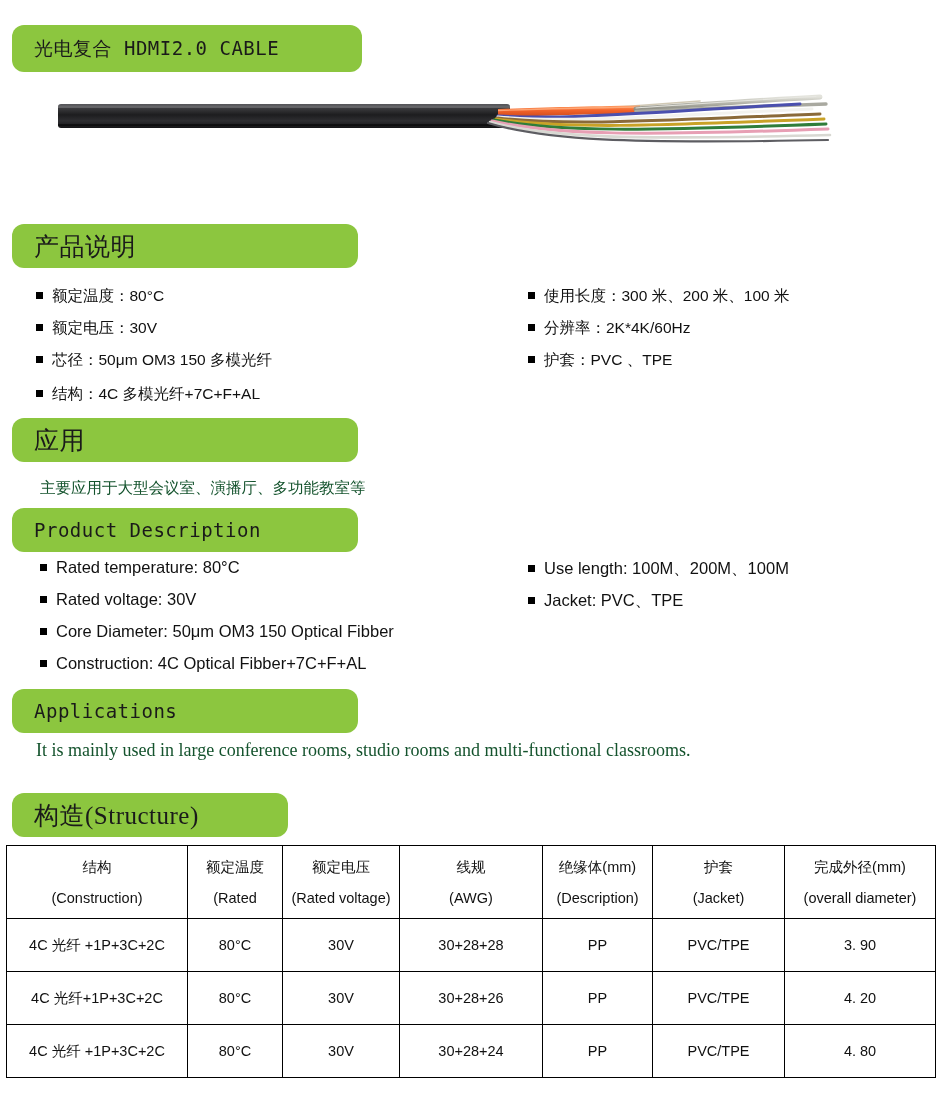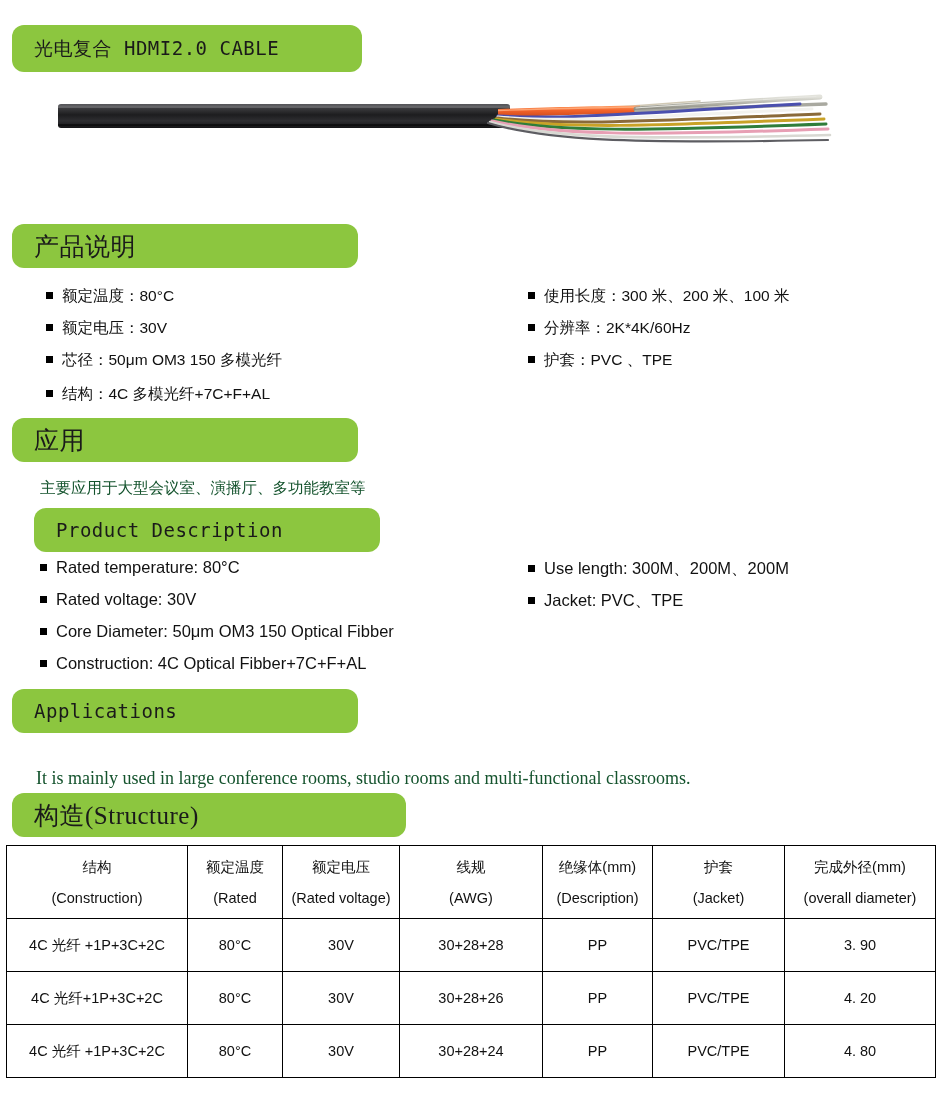--- a/index.html
+++ b/index.html
@@ -162,21 +162,21 @@
     <path d="M492,41 C556,55 636,56 828,49" stroke="#e79fb4" stroke-width="3"></path>
     <path d="M490,42 C550,58 630,60 830,55" stroke="#d8d8d2" stroke-width="2.6"></path>
     <path d="M488,43 C544,60 624,64 828,60" stroke="#5d5d62" stroke-width="2.2"></path>
   </g>
 </svg>
 
 <div class="green-bar" style="left:12px; top:224px; width:346px; height:44px;">
   <span class="bar-label bar-cn">产品说明</span>
 </div>
 
-<ul class="bullet-list" style="left:46px; top:286px;">
+<ul class="bullet-list" style="left:36px; top:286px;">
   <li class="bullet-item" style="height:32px;">
     <span class="bullet-mark"></span>
     <span class="bullet-text cn-text">额定温度：80°C</span>
   </li>
   <li class="bullet-item" style="height:32px;">
     <span class="bullet-mark"></span>
     <span class="bullet-text cn-text">额定电压：30V</span>
   </li>
   <li class="bullet-item" style="height:34px;">
     <span class="bullet-mark"></span>
@@ -202,21 +202,21 @@
     <span class="bullet-text cn-text">护套：PVC 、TPE</span>
   </li>
 </ul>
 
 <div class="green-bar" style="left:12px; top:418px; width:346px; height:44px;">
   <span class="bar-label bar-cn">应用</span>
 </div>
 
 <div class="para para-cn" style="left:40px; top:478px;">主要应用于大型会议室、演播厅、多功能教室等</div>
 
-<div class="green-bar" style="left:12px; top:508px; width:346px; height:44px;margin-left:22px;">
+<div class="green-bar" style="left:12px; top:508px; width:346px; height:44px;">
   <span class="bar-label bar-mono">Product Description</span>
 </div>
 
 <ul class="bullet-list" style="left:40px; top:558px;">
   <li class="bullet-item" style="height:32px;">
     <span class="bullet-mark"></span>
     <span class="bullet-text en-text">Rated temperature: 80°C</span>
   </li>
   <li class="bullet-item" style="height:32px;">
     <span class="bullet-mark"></span>
@@ -228,35 +228,35 @@
   </li>
   <li class="bullet-item" style="height:32px;">
     <span class="bullet-mark"></span>
     <span class="bullet-text en-text">Construction: 4C Optical Fibber+7C+F+AL</span>
   </li>
 </ul>
 
 <ul class="bullet-list" style="left:528px; top:558px;">
   <li class="bullet-item" style="height:32px;">
     <span class="bullet-mark"></span>
-    <span class="bullet-text en-text">Use length: 300M、200M、200M</span>
+    <span class="bullet-text en-text">Use length: 100M、200M、100M</span>
   </li>
   <li class="bullet-item" style="height:32px;">
     <span class="bullet-mark"></span>
     <span class="bullet-text en-text">Jacket: PVC、TPE</span>
   </li>
 </ul>
 
 <div class="green-bar" style="left:12px; top:689px; width:346px; height:44px;">
   <span class="bar-label bar-mono">Applications</span>
 </div>
 
-<div class="para para-en" style="left:36px; top:768px;">It is mainly used in large conference rooms, studio rooms and multi-functional classrooms.</div>
-
-<div class="green-bar" style="left:12px; top:793px; width:394px; height:44px;">
+<div class="para para-en" style="left:36px; top:740px;">It is mainly used in large conference rooms, studio rooms and multi-functional classrooms.</div>
+
+<div class="green-bar" style="left:12px; top:793px; width:276px; height:44px;">
   <span class="bar-label bar-cn">构造(Structure)</span>
 </div>
 
 <table id="structure-table">
   <colgroup>
     <col style="width:181px">
       <col style="width:95px">
       <col style="width:117px">
     <col style="width:143px">
       <col style="width:110px">

